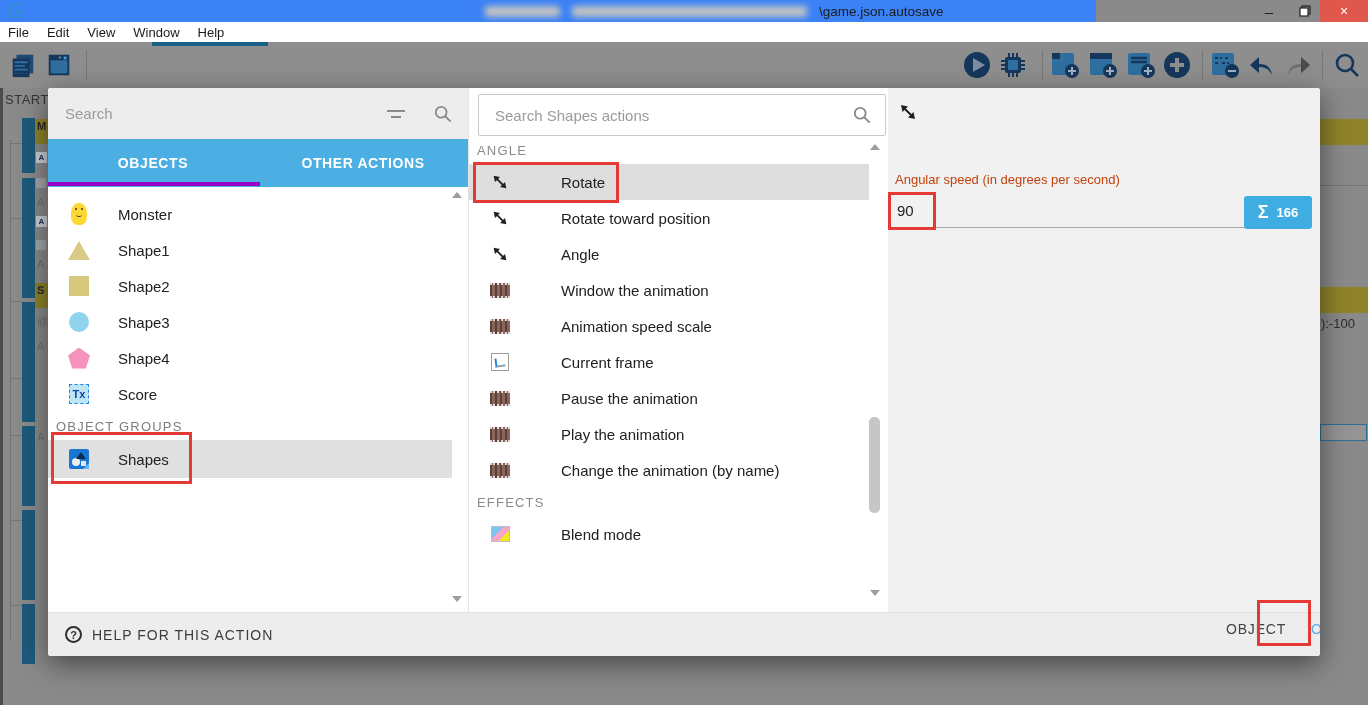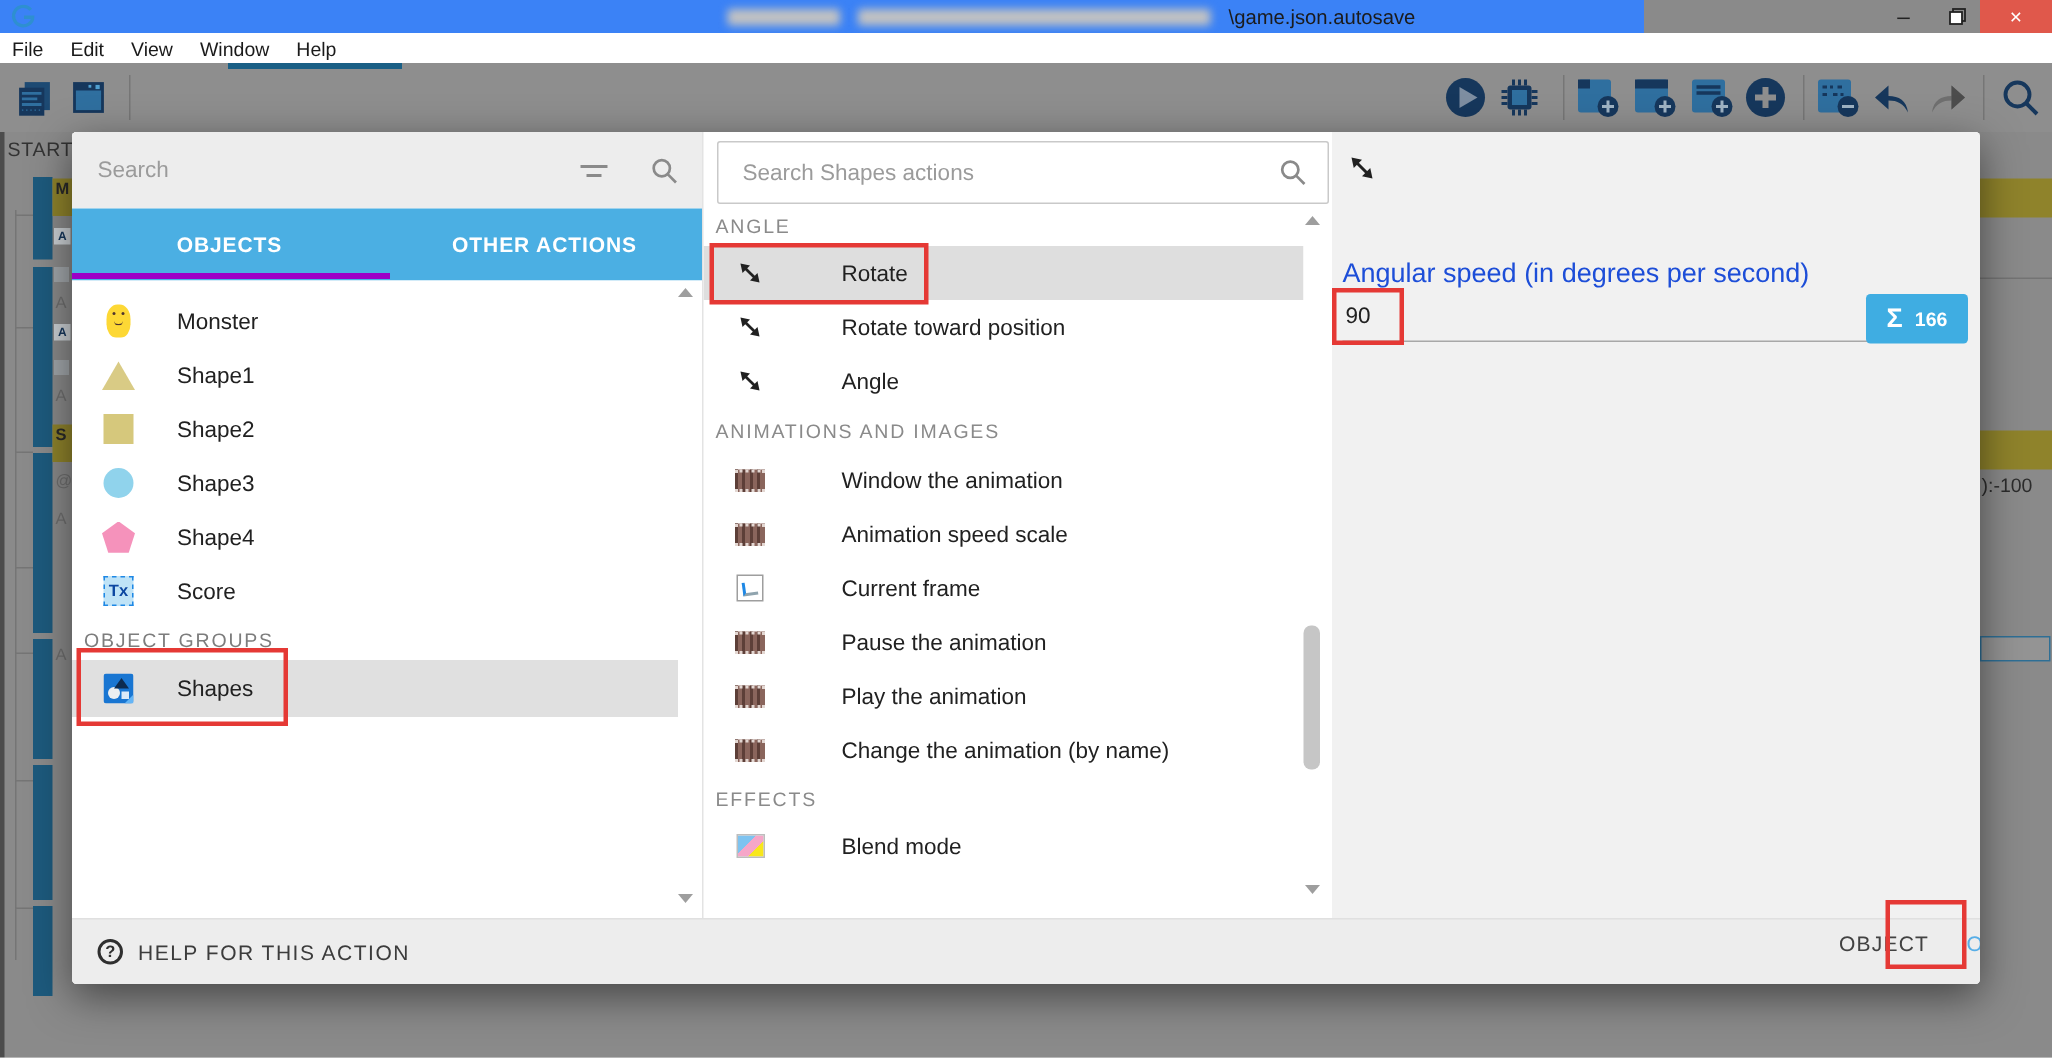--- a/index.html
+++ b/index.html
@@ -96,21 +96,21 @@
   .ic-film { width:20px; height:15px; background:#8a655c; border-top:2px dotted #e3d7d2; border-bottom:2px dotted #e3d7d2;
              background-image:repeating-linear-gradient(90deg,#5d3f38 0 2px,transparent 2px 5px); }
   .ic-frame { width:18px; height:18px; background:#fff; border:1px solid #9e9e9e; position:relative; }
   .ic-frame i { position:absolute; left:3px; top:4px; width:10px; height:9px; border-left:2px solid #1e88e5; border-bottom:2px solid #90a4ae; transform:rotate(-8deg); }
   .ic-blend { width:19px; height:16px; border:1px solid #bdbdbd; background:linear-gradient(135deg,#7ec3f0 0 38%,#f6a6c8 38% 66%,#f8e71c 66%); }
 
   
   .rp { left:840px; top:0; width:432px; height:524px; background:#f1f1f1; }
   .rp-desc { left:876px; top:8px; width:400px; font-size:17px; color:#2b2b2b; line-height:25px; }
   .rp-ic { left:849px; top:13px; }
-  .rp-label { left:847px; top:84px; font-size:18px; color:#1d4ed8; }
+  .rp-label { left:847px; top:84px; font-size:13px; color:#c2410c; }
   .rp-input { left:847px; top:106px; width:385px; height:34px; }
   .rp-input input { width:100%; height:100%; border:none; outline:none; background:transparent; border-bottom:1px solid #a8a8a8; font-size:15px; color:#212121; font-family:"Liberation Sans",sans-serif; padding-left:2px; }
   .sigma-btn { left:1196px; top:108px; width:68px; height:33px; background:#3fade2; border-radius:3px; display:flex; align-items:center; justify-content:center; gap:8px; color:#fff; border:none; }
   .sigma-btn .sg { font-size:18px; font-weight:bold; }
   .sigma-btn .nm { font-size:13px; font-weight:bold; }
 
   
   .footer { left:0; top:524px; width:1272px; height:44px; background:#ededed; border-top:1px solid #e0e0e0; display:flex; align-items:center; }
   .help-wrap { display:flex; align-items:center; margin-left:17px; }
   .help-ic { width:17px; height:17px; border:2px solid #2f2f2f; border-radius:50%; color:#2f2f2f; font-size:11px; font-weight:bold; text-align:center; line-height:14px; }
@@ -403,21 +403,20 @@
         <span class="act-ic">
           <svg width="20" height="20" viewBox="0 0 22 22">
               <path d="M6 6L16 16" stroke="#212121" stroke-width="2"></path>
               <path d="M4 4 L11 5.5 L5.5 11 Z" fill="#212121"></path>
               <path d="M18 18 L11 16.5 L16.5 11 Z" fill="#212121"></path>
             </svg>
         </span>
         <span class="act-label">Angle</span>
       </div>
 
-      <div class="act-head tall">ANIMATIONS AND IMAGES</div>
 
       <div class="act-row">
         <span class="act-ic">
             <span class="ic-film"></span>
           </span>
         <span class="act-label">Window the animation</span>
       </div>
       <div class="act-row">
         <span class="act-ic">
             <span class="ic-film"></span>

